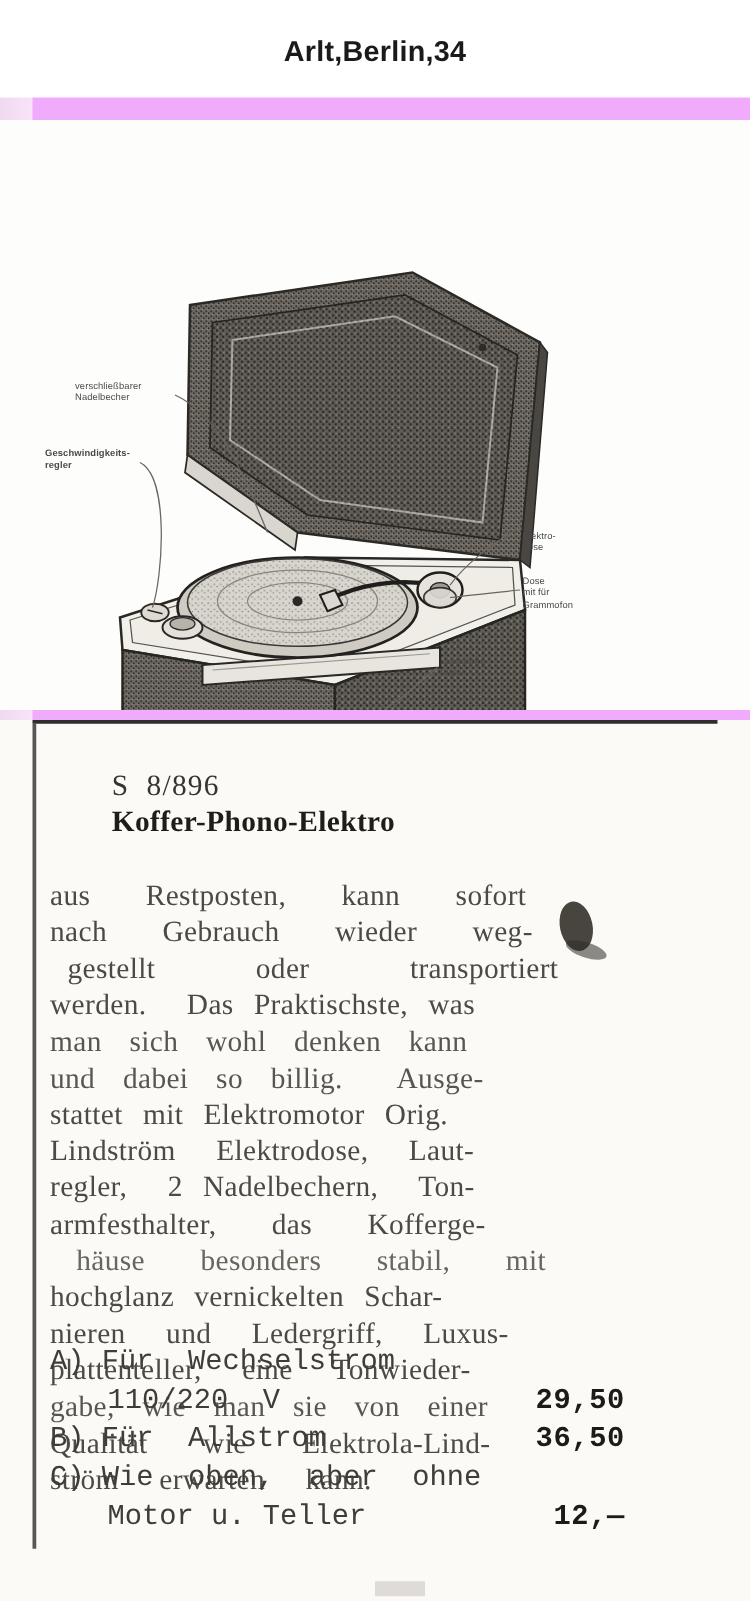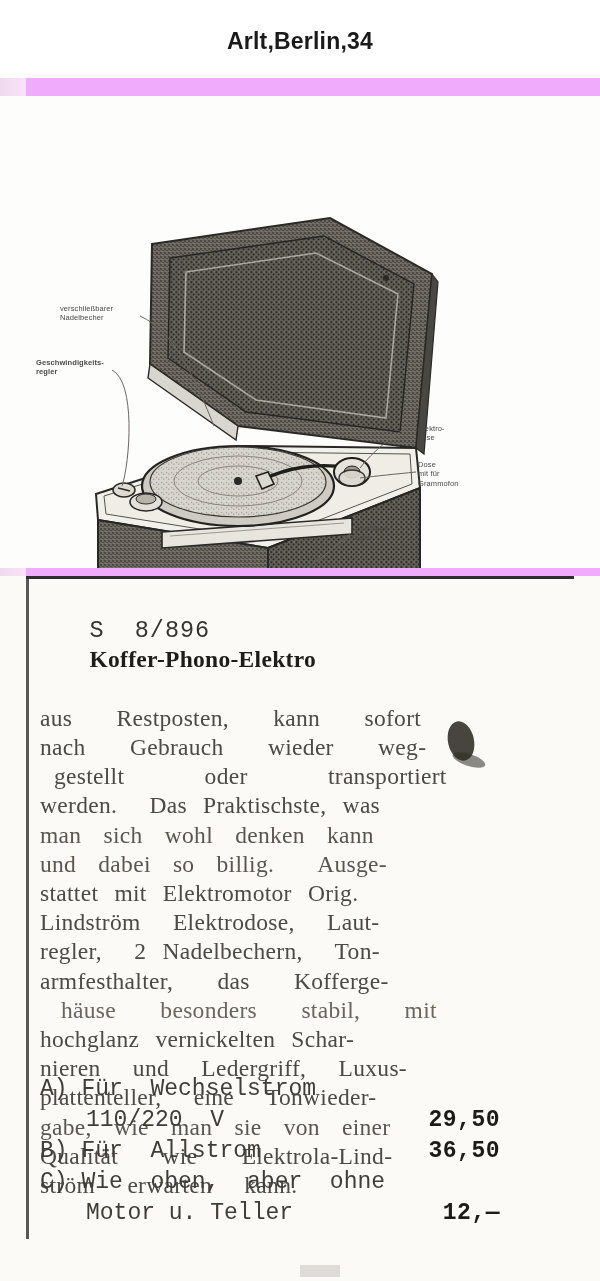--- a/index.html
+++ b/index.html
@@ -99,21 +99,21 @@
     font-size: 23.5px;
     line-height: 29.2px;
     letter-spacing: 0.3px;
     white-space: pre;
     color: #37342f;
   }
   .ad-line.dim   { color: #4d4944; }
   .ad-line.dimmer{ color: #5a564f; }
   .ad-line.faded { color: #6a655d; margin-left: 21px; }
   .ad-line b { font-weight: bold; color: #1f1d1a; }
-  .ad-line .hdr-code { letter-spacing: 1px; font-family: Liberation Mono, monospace; }
+  .ad-line .hdr-code { letter-spacing: 1px; }
 
   
   .sp1 { word-spacing: 10px; }
   .sp2 { word-spacing: 16px; }
   .sp4 { word-spacing: 34px; margin-left: 14px; }
 
   
   .price-block {
     position: absolute;
     top: 498px;

